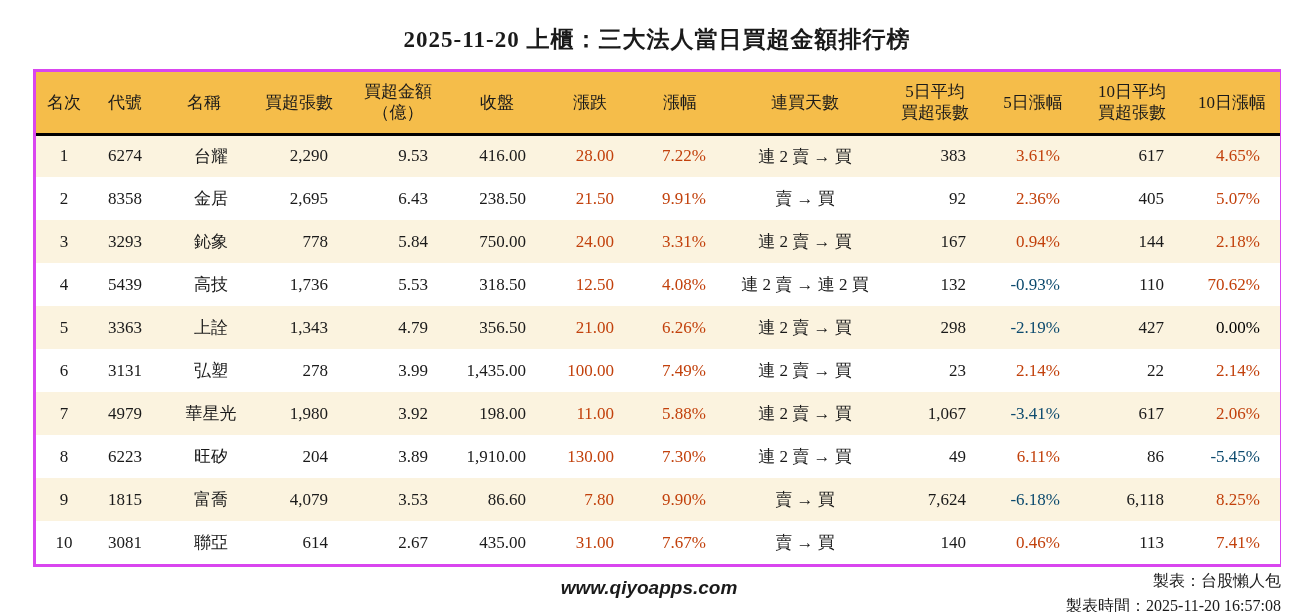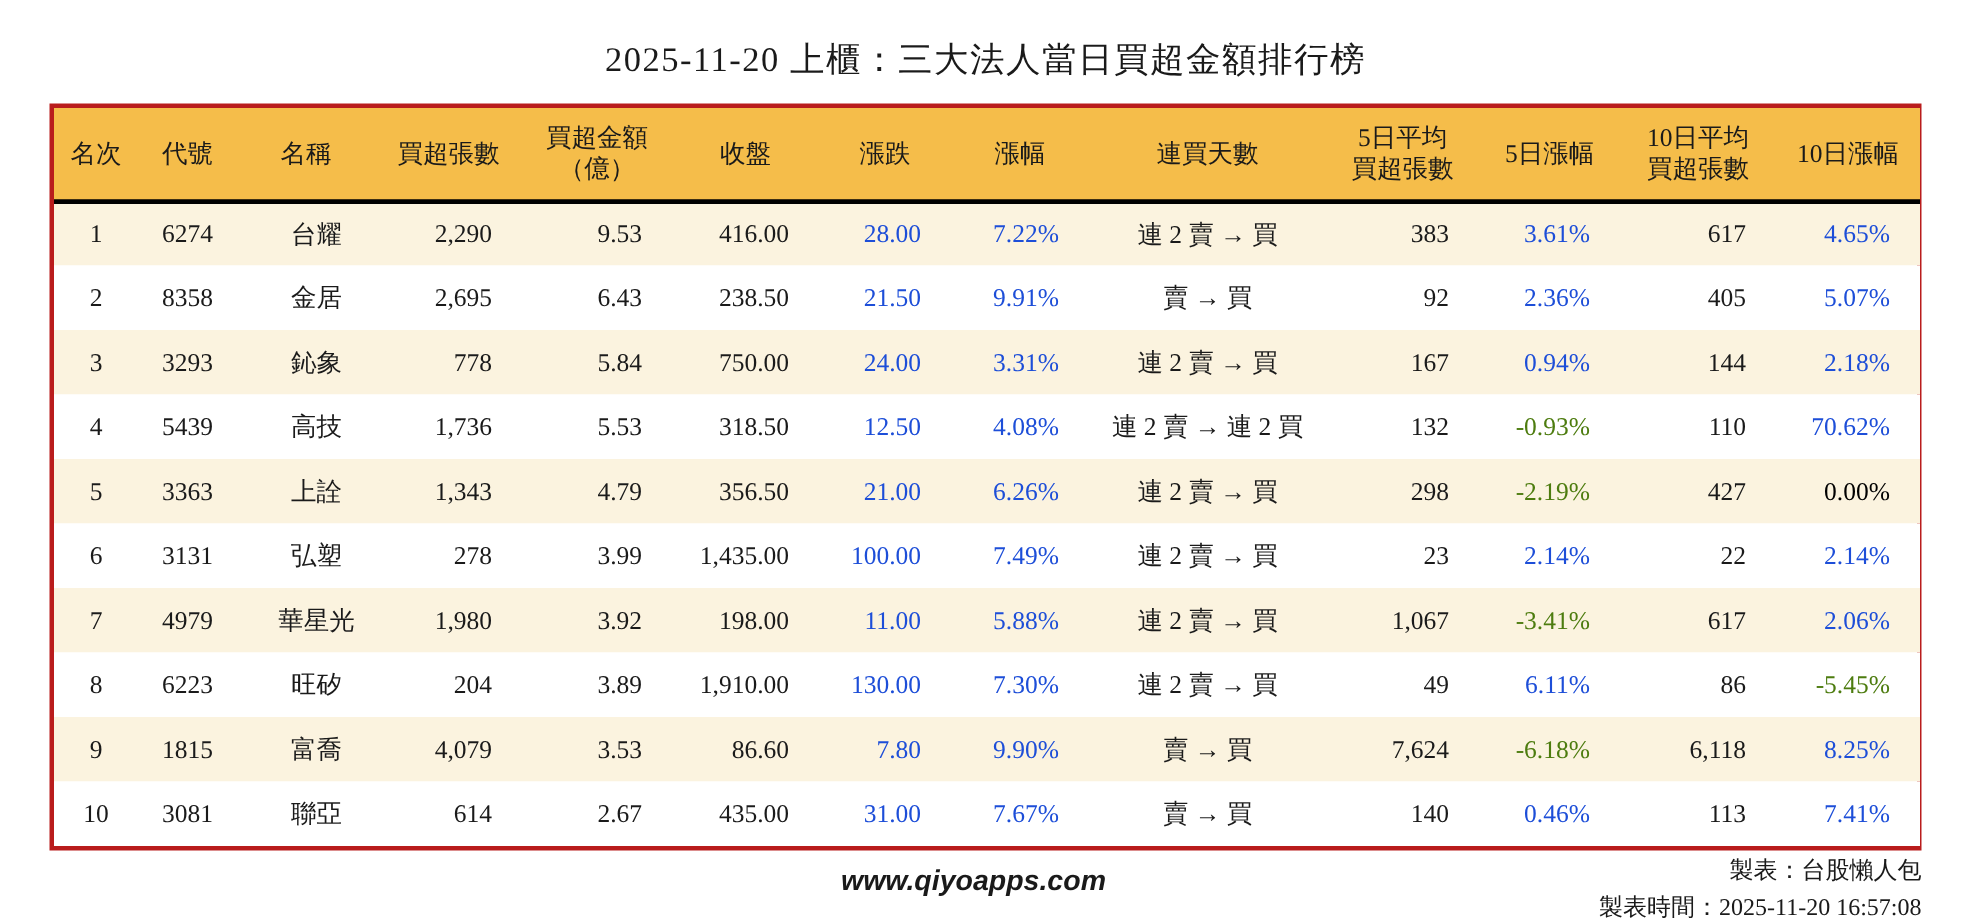--- a/index.html
+++ b/index.html
@@ -8,28 +8,28 @@
     width: 1314px;
     height: 612px;
     background: #ffffff;
     font-family: "Liberation Serif", "DejaVu Serif", serif;
     color: #1a1a1a;
     overflow: hidden;
   }
   .title {
     text-align: center;
     font-size: 23px;
-    font-weight: normal;
+    font-weight: bold;
     margin: 24px 0 14px 0;
     letter-spacing: 1px;
   }
   .table-wrap {
     width: 1248px;
     margin: 0 auto;
-    border: 3px solid #b91c1c;
+    border: 3px solid #d946ef;
   }
   table {
     border-collapse: collapse;
     table-layout: fixed;
     width: 100%;
     font-size: 17px;
   }
   thead th {
     background: #f5bd4a;
     height: 62px;
@@ -45,22 +45,22 @@
     height: 43px;
     padding: 0;
     vertical-align: middle;
     white-space: nowrap;
   }
   tbody tr:nth-child(odd)  { background: #fbf3df; }
   tbody tr:nth-child(even) { background: #ffffff; }
   td.align-right  { text-align: right; padding-right: 20px; }
   td.align-left   { text-align: center;  padding-left: 14px; }
   td.align-center { text-align: center; }
-  .up   { color: #1d4ed8; }
-  .down { color: #4d7c0f; }
+  .up   { color: #c2410c; }
+  .down { color: #0c4a6e; }
   .flat { color: #000000; }
   .footer {
     width: 1248px;
     margin: 0 auto;
     position: relative;
     height: 56px;
     font-size: 16px;
   }
   .footer-left {
     position: absolute;

